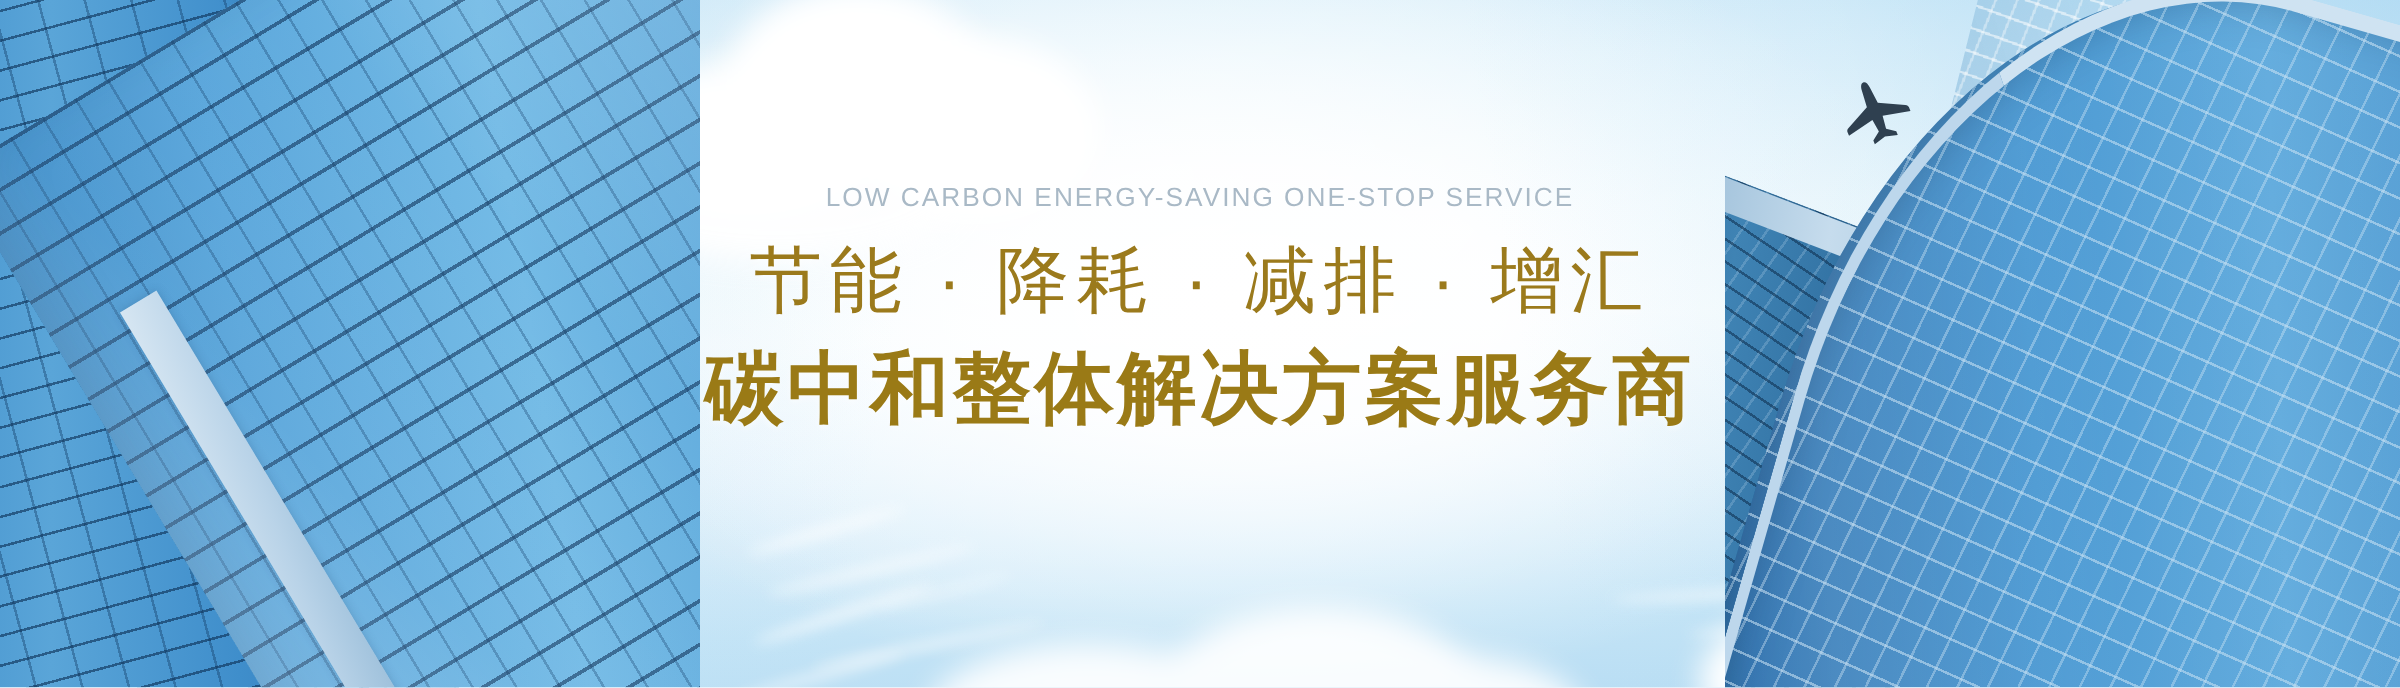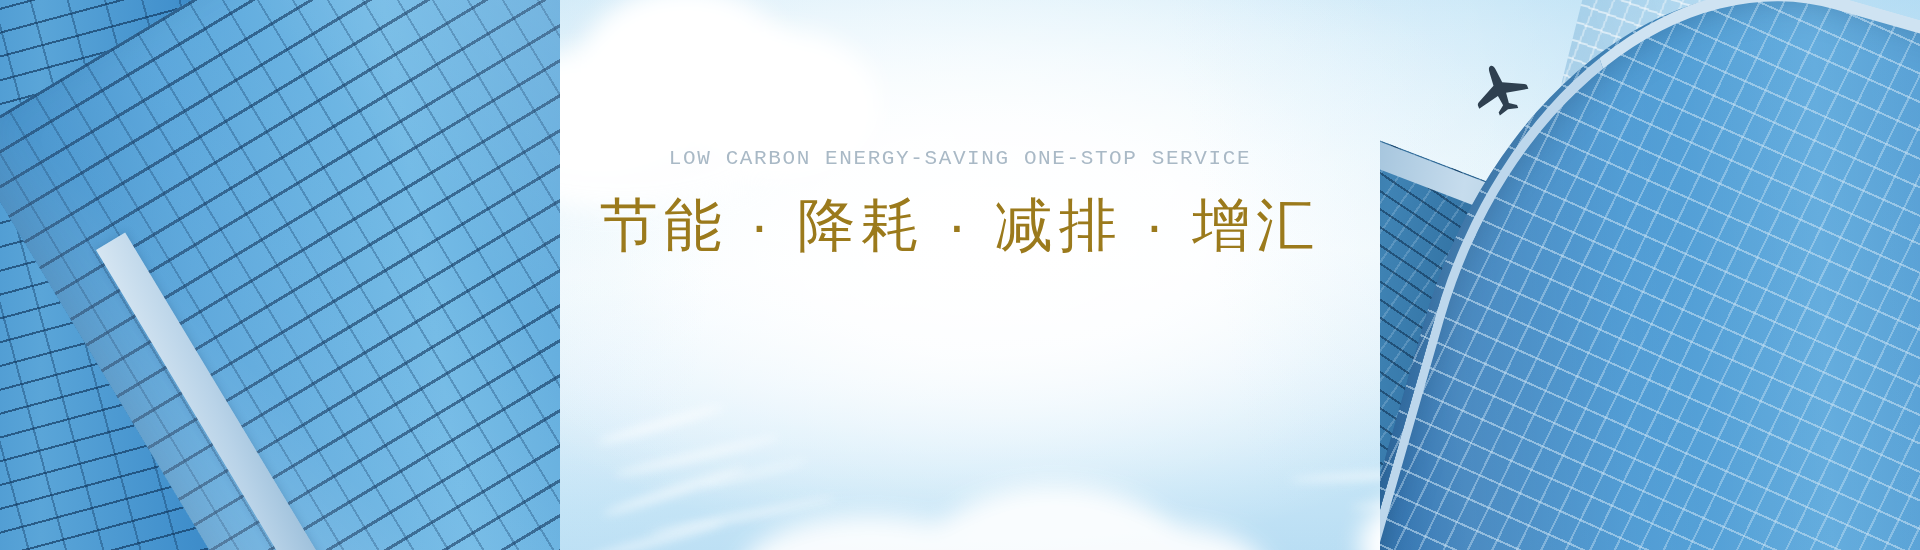--- a/index.html
+++ b/index.html
@@ -256,21 +256,21 @@
 
   
   .text-block {
     position: absolute;
     left: 0; right: 0;
     top: 148px;
     text-align: center;
     z-index: 40;
   }
   .eyebrow {
-    font-family: Liberation Mono, monospace;
+    font-family: Liberation Sans, sans-serif;
     font-size: 21px;
     letter-spacing: 1.6px;
     color: #a9b9c6;
     line-height: 1;
     white-space: nowrap;
     text-shadow: 0 1px 2px rgba(255,255,255,0.75);
   }
   .headline-1 {
     margin-top: 27px;
     font-size: 58px;
@@ -373,15 +373,16 @@
     <svg viewBox="0 0 64 60" xmlns="http://www.w3.org/2000/svg">
       <g fill="#2f4050">
         <path d="M31.5 6 C33.4 6 34.6 8.2 34.9 11.5 L36.2 25.5 L56 35.4 C57.4 36.1 58 37 58 38.2 L58 41.4 L35.9 36.6 L34.6 47.2 L41.4 52.2 L41.4 55.4 L31.5 52.6 L21.6 55.4 L21.6 52.2 L28.4 47.2 L27.1 36.6 L5 41.4 L5 38.2 C5 37 5.6 36.1 7 35.4 L26.8 25.5 L28.1 11.5 C28.4 8.2 29.6 6 31.5 6 Z"></path>
       </g>
     </svg>
   </div>
 
   <div class="text-block">
     <div class="eyebrow">LOW CARBON ENERGY-SAVING ONE-STOP SERVICE</div>
     <div class="headline-1">节能 · 降耗 · 减排 · 增汇</div>
+    <div class="headline-2">碳中和整体解决方案服务商</div>
   </div>
 
 </div>
 
 </body></html>

